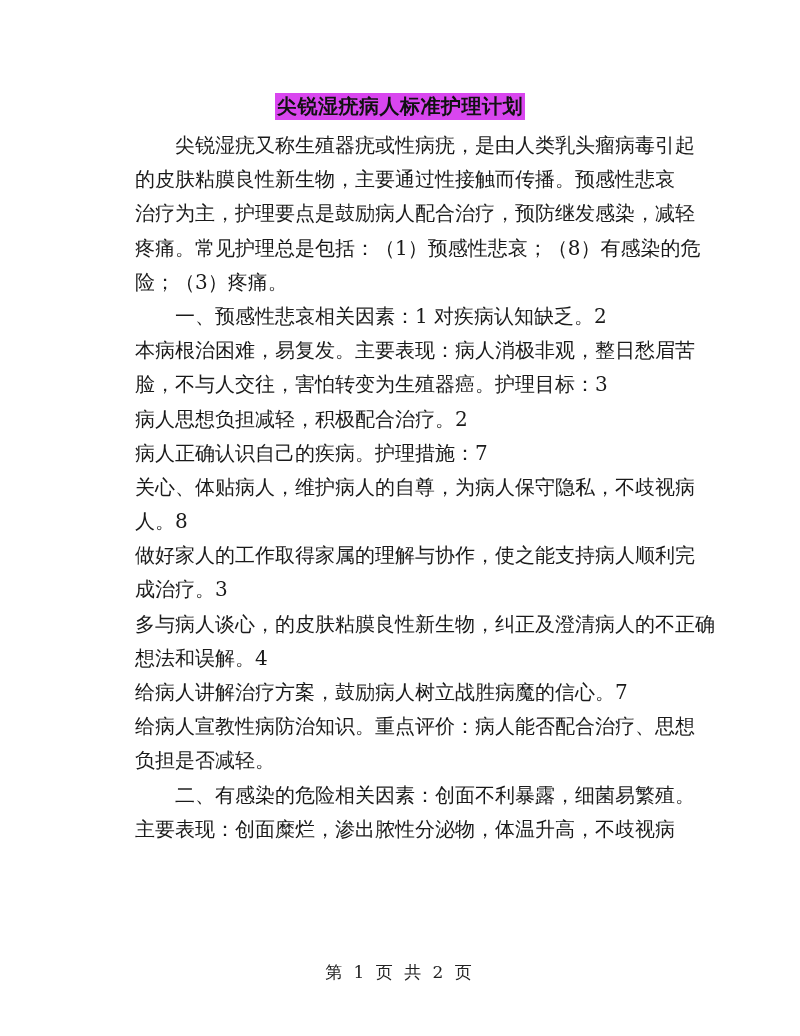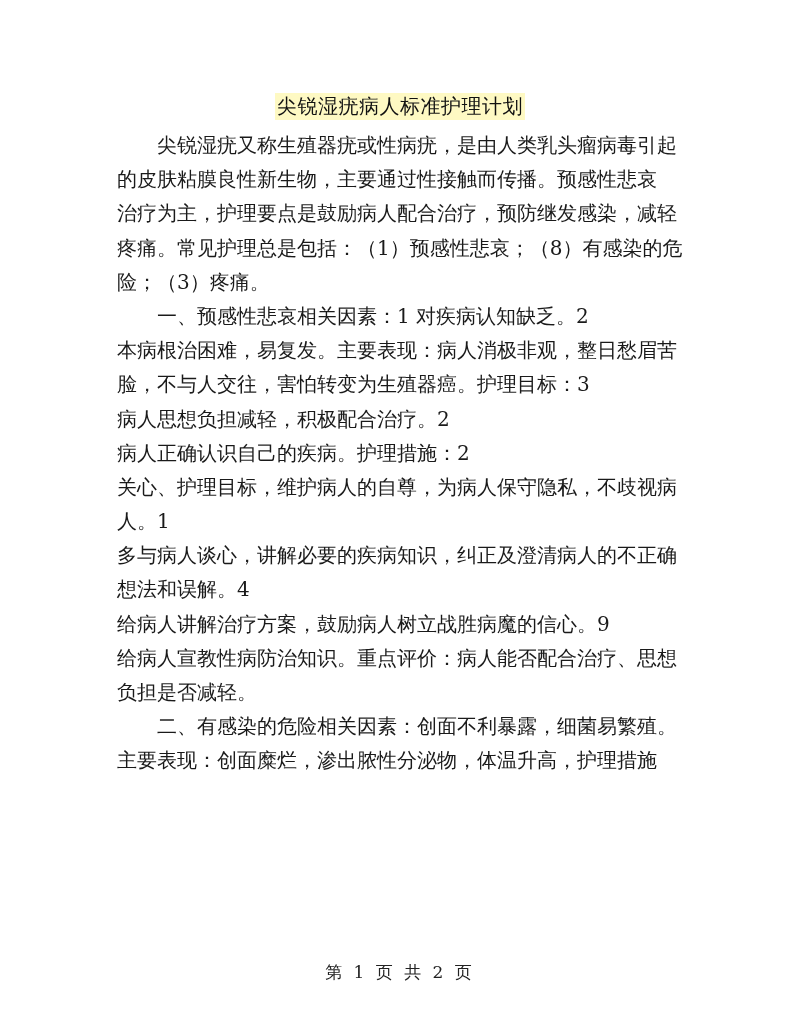--- a/index.html
+++ b/index.html
@@ -1,23 +1,23 @@
 <!DOCTYPE html>
 <html><head>
 <meta charset="utf-8">
 <style>
   html, body { margin: 0; padding: 0; background: #ffffff; }
   body { width: 800px; height: 1036px; position: relative; overflow: hidden;
          font-family: "DejaVu Serif", "Liberation Serif", serif; color: #1a1a1a; }
   .page { position: absolute; left: 0; top: 0; width: 800px; height: 1036px; }
   .title-wrap { position: absolute; top: 93px; left: 0; width: 800px; text-align: center; }
-  .title { display: inline-block; background: #fef9c3; font-family: "DejaVu Sans", "Liberation Sans", sans-serif;
-           font-weight: normal; font-size: 20px; line-height: 27px; padding: 0 2px; letter-spacing: 0.5px; color: #111; }
+  .title { display: inline-block; background: #d946ef; font-family: "DejaVu Sans", "Liberation Sans", sans-serif;
+           font-weight: bold; font-size: 20px; line-height: 27px; padding: 0 2px; letter-spacing: 0.5px; color: #111; }
   .body { position: absolute; left: 117px; top: 128px; width: 568px; font-size: 20px; line-height: 34.2px; }
-  .line { display: block; white-space: nowrap; height: 34.2px; }
+  .line { display: block; white-space: nowrap; height: 34.2px; margin-left: 18px; }
   .indent { padding-left: 40px; }
   .footer { position: absolute; top: 961px; left: 0; width: 800px; text-align: center;
             font-size: 17px; letter-spacing: 3px; color: #222; }
 </style>
 </head>
 <body>
 
 <div class="page">
   <div class="title-wrap">
     <span class="title">尖锐湿疣病人标准护理计划</span>
@@ -26,26 +26,28 @@
   <div class="body">
     <span class="line indent">尖锐湿疣又称生殖器疣或性病疣，是由人类乳头瘤病毒引起</span>
     <span class="line">的皮肤粘膜良性新生物，主要通过性接触而传播。预感性悲哀</span>
     <span class="line">治疗为主，护理要点是鼓励病人配合治疗，预防继发感染，减轻</span>
     <span class="line">疼痛。常见护理总是包括：（1）预感性悲哀；（8）有感染的危</span>
     <span class="line">险；（3）疼痛。</span>
     <span class="line indent">一、预感性悲哀相关因素：1 对疾病认知缺乏。2</span>
     <span class="line">本病根治困难，易复发。主要表现：病人消极非观，整日愁眉苦</span>
     <span class="line">脸，不与人交往，害怕转变为生殖器癌。护理目标：3</span>
     <span class="line">病人思想负担减轻，积极配合治疗。2</span>
-    <span class="line">病人正确认识自己的疾病。护理措施：2</span>
-    <span class="line">关心、护理目标，维护病人的自尊，为病人保守隐私，不歧视病</span>
-    <span class="line">人。1</span>
-    <span class="line">多与病人谈心，讲解必要的疾病知识，纠正及澄清病人的不正确</span>
+    <span class="line">病人正确认识自己的疾病。护理措施：7</span>
+    <span class="line">关心、体贴病人，维护病人的自尊，为病人保守隐私，不歧视病</span>
+    <span class="line">人。8</span>
+    <span class="line">做好家人的工作取得家属的理解与协作，使之能支持病人顺利完</span>
+    <span class="line">成治疗。3</span>
+    <span class="line">多与病人谈心，的皮肤粘膜良性新生物，纠正及澄清病人的不正确</span>
     <span class="line">想法和误解。4</span>
-    <span class="line">给病人讲解治疗方案，鼓励病人树立战胜病魔的信心。9</span>
+    <span class="line">给病人讲解治疗方案，鼓励病人树立战胜病魔的信心。7</span>
     <span class="line">给病人宣教性病防治知识。重点评价：病人能否配合治疗、思想</span>
     <span class="line">负担是否减轻。</span>
     <span class="line indent">二、有感染的危险相关因素：创面不利暴露，细菌易繁殖。</span>
-    <span class="line">主要表现：创面糜烂，渗出脓性分泌物，体温升高，护理措施</span>
+    <span class="line">主要表现：创面糜烂，渗出脓性分泌物，体温升高，不歧视病</span>
   </div>
 
   <div class="footer">第 1 页 共 2 页</div>
 </div>
 
 </body></html>

